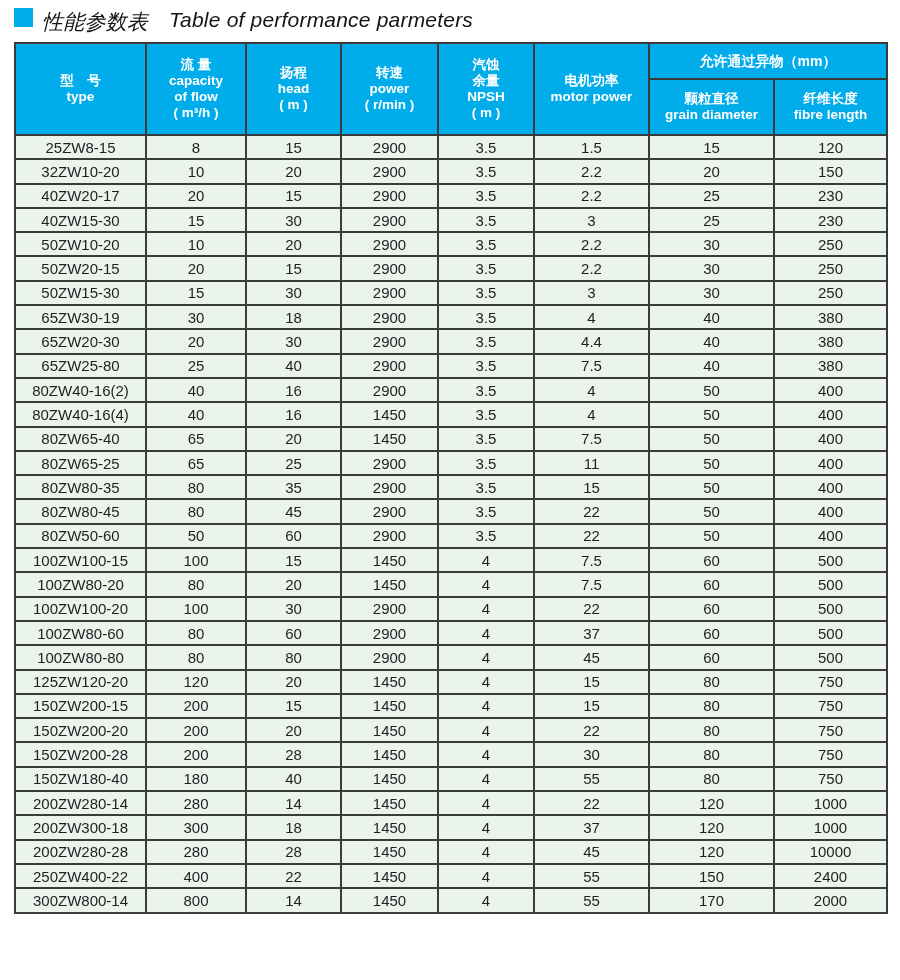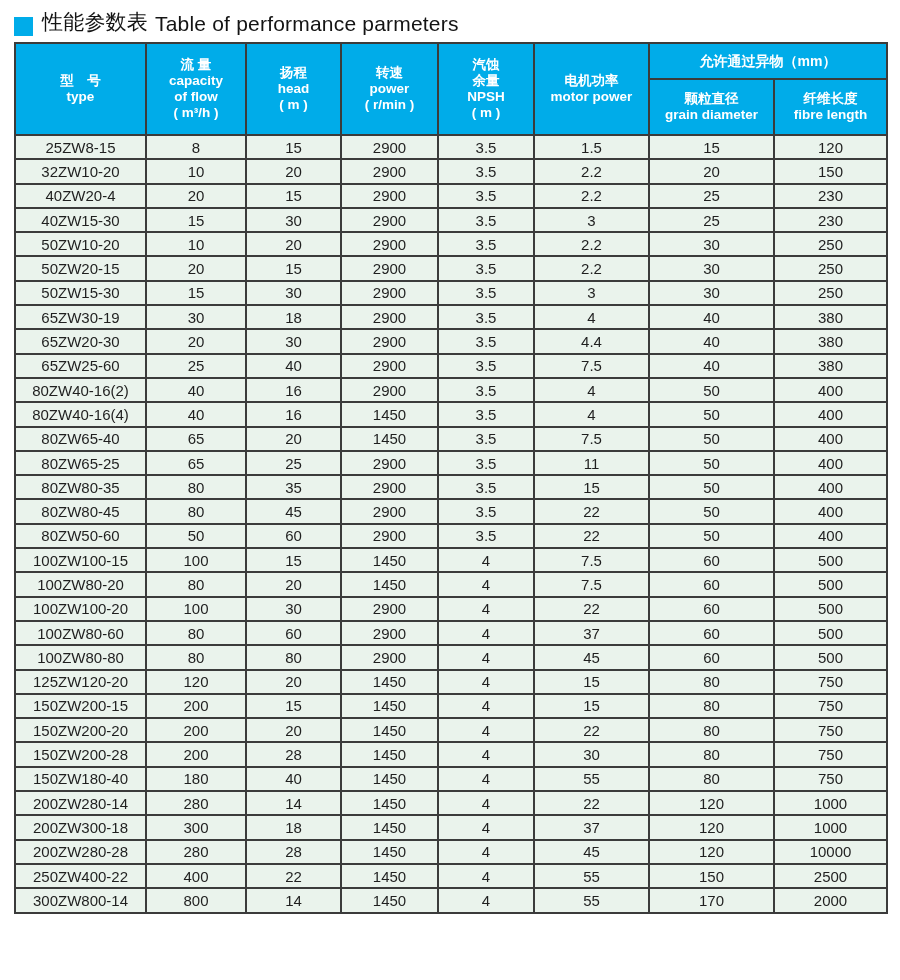--- a/index.html
+++ b/index.html
@@ -14,36 +14,37 @@
   html, body {
     margin: 0; padding: 0;
     width: 900px; height: 980px;
     background: #ffffff;
     font-family: "Liberation Sans", sans-serif;
   }
   .page { position: relative; width: 900px; height: 980px; }
 
   .title-row {
     position: absolute; top: 8px; left: 14px;
-    display: flex; align-items: flex-end;
+    display: flex; align-items: flex-start;
     white-space: nowrap;
+    font-style: italic;
   }
   .title-square {
     display: inline-block;
     width: 19px; height: 19px;
     background: var(--accent);
     margin-right: 9px;
     flex: 0 0 auto;
   }
   .title-zh, .title-en {
     font-size: 21px;
     color: #141414;
     letter-spacing: 0.2px;
   }
-  .title-en { margin-left: 7px; }
+  .title-en { margin-left: 21px; }
 
   table.perf-table {
     position: absolute;
     top: 42px; left: 14px;
     width: 872px;
     border-collapse: collapse;
     table-layout: fixed;
   }
   .perf-table th, .perf-table td {
     border: 2px solid var(--border);
@@ -153,21 +154,21 @@
           <td>32ZW10-20</td>
           <td>10</td>
           <td>20</td>
           <td>2900</td>
           <td>3.5</td>
           <td>2.2</td>
           <td>20</td>
           <td>150</td>
         </tr>
         <tr>
-          <td>40ZW20-4</td>
+          <td>40ZW20-17</td>
           <td>20</td>
           <td>15</td>
           <td>2900</td>
           <td>3.5</td>
           <td>2.2</td>
           <td>25</td>
           <td>230</td>
         </tr>
         <tr>
           <td>40ZW15-30</td>
@@ -223,21 +224,21 @@
           <td>65ZW20-30</td>
           <td>20</td>
           <td>30</td>
           <td>2900</td>
           <td>3.5</td>
           <td>4.4</td>
           <td>40</td>
           <td>380</td>
         </tr>
         <tr>
-          <td>65ZW25-60</td>
+          <td>65ZW25-80</td>
           <td>25</td>
           <td>40</td>
           <td>2900</td>
           <td>3.5</td>
           <td>7.5</td>
           <td>40</td>
           <td>380</td>
         </tr>
         <tr>
           <td>80ZW40-16(2)</td>
@@ -440,21 +441,21 @@
           <td>10000</td>
         </tr>
         <tr>
           <td>250ZW400-22</td>
           <td>400</td>
           <td>22</td>
           <td>1450</td>
           <td>4</td>
           <td>55</td>
           <td>150</td>
-          <td>2500</td>
+          <td>2400</td>
         </tr>
         <tr>
           <td>300ZW800-14</td>
           <td>800</td>
           <td>14</td>
           <td>1450</td>
           <td>4</td>
           <td>55</td>
           <td>170</td>
           <td>2000</td>

